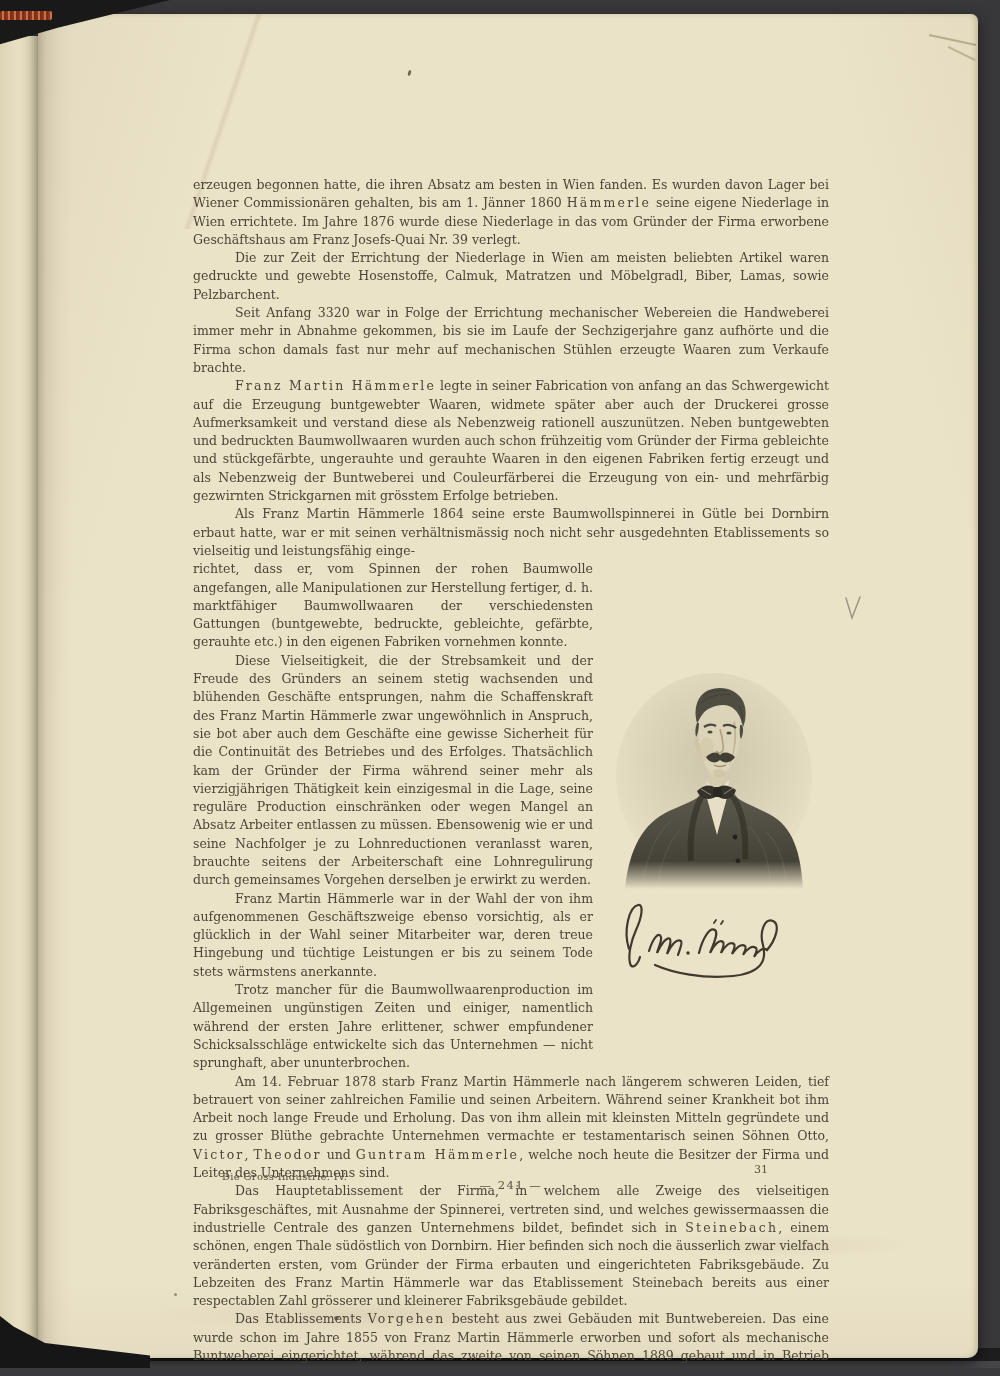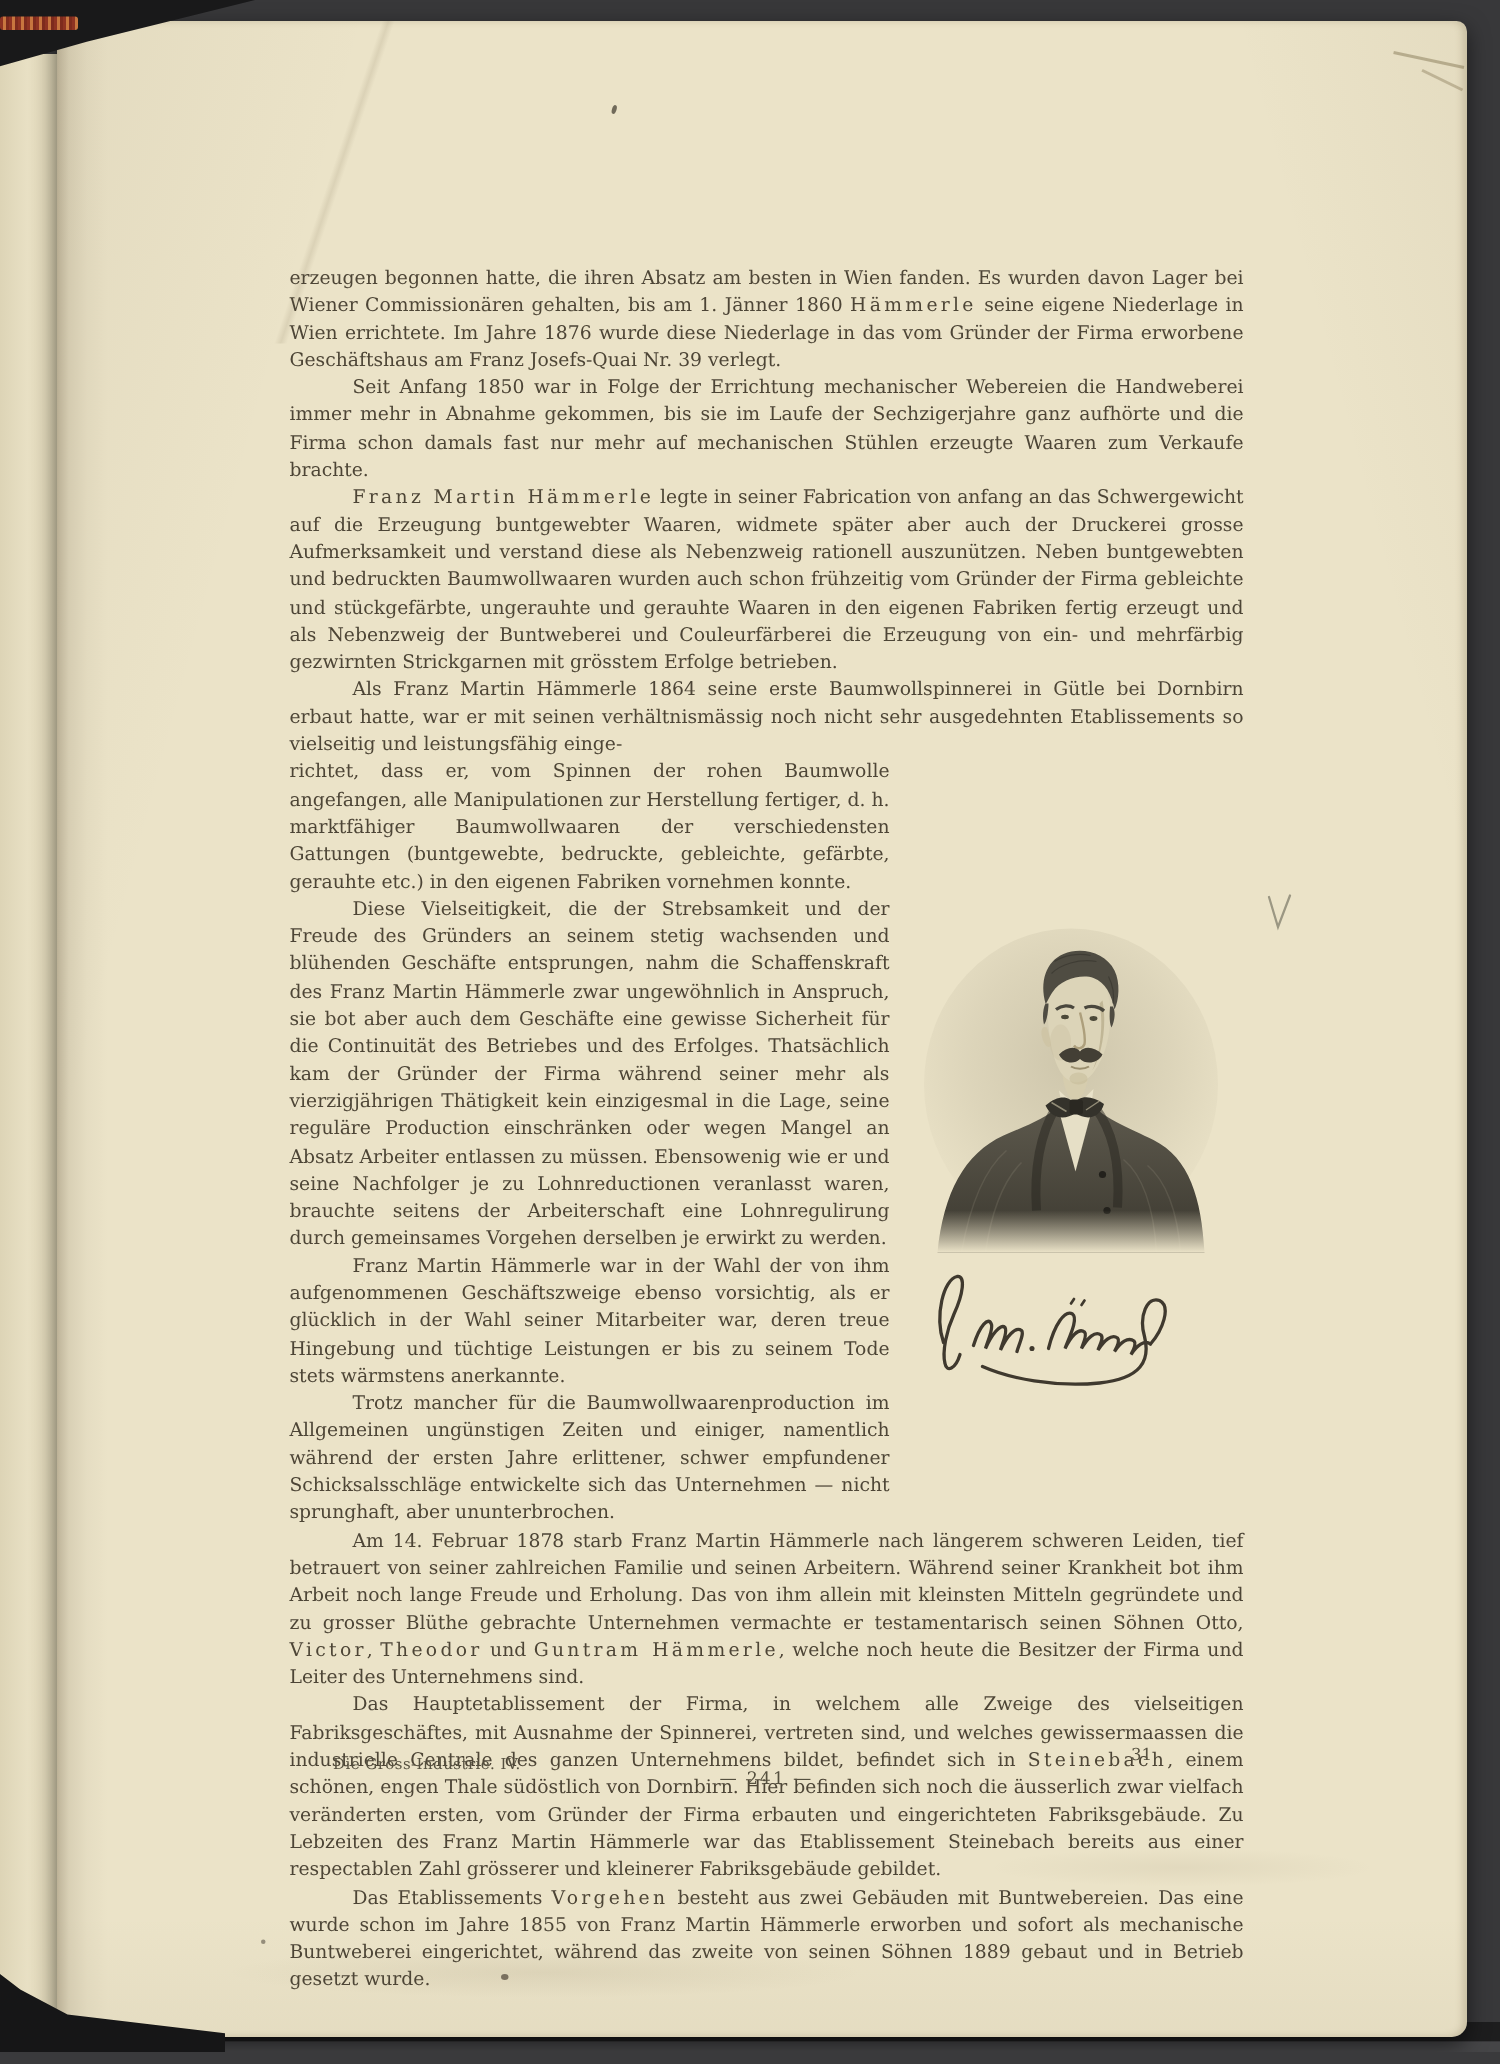--- a/index.html
+++ b/index.html
@@ -85,21 +85,22 @@
     <div class="gutter"></div>
     <div class="crease-top"></div>
     <div class="wrinkle-b"></div>
     <div class="wrinkle-c"></div>
     <div class="stack-a"></div>
     <div class="stack-b"></div>
 
     <div class="content">
       <div id="sec-top">
           <p class="para noindent"><span>erzeugen begonnen hatte, die ihren Absatz am besten in Wien fanden.  Es wurden davon Lager bei Wiener Commissionären gehalten, bis am 1. Jänner 1860 </span><span class="sperr">Hämmerle</span><span> seine eigene Niederlage in Wien errichtete.  Im Jahre 1876 wurde diese Niederlage in das vom Gründer der Firma erworbene Geschäftshaus am Franz Josefs-Quai Nr. 39 verlegt.</span></p>
-          <p class="para"><span>Seit Anfang 1850 war in Folge der Errichtung mechanischer Webereien die Handweberei immer mehr in Abnahme gekommen, bis sie im Laufe der Sechzigerjahre ganz aufhörte und die Firma schon damals fast nur mehr auf mechanischen Stühlen erzeugte Waaren zum Verkaufe brachte.</span></p>
+          <p class="para"><span>Die zur Zeit der Errichtung der Niederlage in Wien am meisten beliebten Artikel waren gedruckte und gewebte Hosenstoffe, Calmuk, Matratzen und Möbelgradl, Biber, Lamas, sowie Pelzbarchent.</span></p>
+          <p class="para"><span>Seit Anfang 3320 war in Folge der Errichtung mechanischer Webereien die Handweberei immer mehr in Abnahme gekommen, bis sie im Laufe der Sechzigerjahre ganz aufhörte und die Firma schon damals fast nur mehr auf mechanischen Stühlen erzeugte Waaren zum Verkaufe brachte.</span></p>
           <p class="para"><span class="sperr">Franz Martin Hämmerle</span><span> legte in seiner Fabrication von anfang an das Schwergewicht auf die Erzeugung buntgewebter Waaren, widmete später aber auch der Druckerei grosse Aufmerksamkeit und verstand diese als Nebenzweig rationell auszunützen. Neben buntgewebten und bedruckten Baumwollwaaren wurden auch schon frühzeitig vom Gründer der Firma gebleichte und stückgefärbte, ungerauhte und gerauhte Waaren in den eigenen Fabriken fertig erzeugt und als Nebenzweig der Buntweberei und Couleurfärberei die Erzeugung von ein- und mehrfärbig gezwirnten Strickgarnen mit grösstem Erfolge betrieben.</span></p>
           <p class="para"><span>Als Franz Martin Hämmerle 1864 seine erste Baumwollspinnerei in Gütle bei Dornbirn erbaut hatte, war er mit seinen verhältnismässig noch nicht sehr ausgedehnten Etablissements so vielseitig und leistungsfähig einge-</span></p>
         </div>
 
       <div class="wrap-row">
         <div id="sec-left" class="wrap-text">
             <p class="para noindent"><span>richtet, dass er, vom Spinnen der rohen Baumwolle angefangen, alle Manipulationen zur Herstellung fertiger, d. h. marktfähiger Baumwollwaaren der verschiedensten Gattungen (buntgewebte, bedruckte, gebleichte, gefärbte, gerauhte etc.) in den eigenen Fabriken vornehmen konnte.</span></p>
             <p class="para"><span>Diese Vielseitigkeit, die der Strebsamkeit und der Freude des Gründers an seinem stetig wachsenden und blühenden Geschäfte entsprungen, nahm die Schaffenskraft des Franz Martin Hämmerle zwar ungewöhnlich in Anspruch, sie bot aber auch dem Geschäfte eine gewisse Sicherheit für die Continuität des Betriebes und des Erfolges. Thatsächlich kam der Gründer der Firma während seiner mehr als vierzigjährigen Thätigkeit kein einzigesmal in die Lage, seine reguläre Production einschränken oder wegen Mangel an Absatz Arbeiter entlassen zu müssen. Ebensowenig wie er und seine Nachfolger je zu Lohnreductionen veranlasst waren, brauchte seitens der Arbeiterschaft eine Lohnregulirung durch gemeinsames Vorgehen derselben je erwirkt zu werden.</span></p>
             <p class="para"><span>Franz Martin Hämmerle war in der Wahl der von ihm aufgenommenen Geschäftszweige ebenso vorsichtig, als er glücklich in der Wahl seiner Mitarbeiter war, deren treue Hingebung und tüchtige Leistungen er bis zu seinem Tode stets wärmstens anerkannte.</span></p>
             <p class="para"><span>Trotz mancher für die Baumwollwaarenproduction im Allgemeinen ungünstigen Zeiten und einiger, namentlich während der ersten Jahre erlittener, schwer empfundener Schicksalsschläge entwickelte sich das Unternehmen — nicht sprunghaft, aber ununterbrochen.</span></p>

